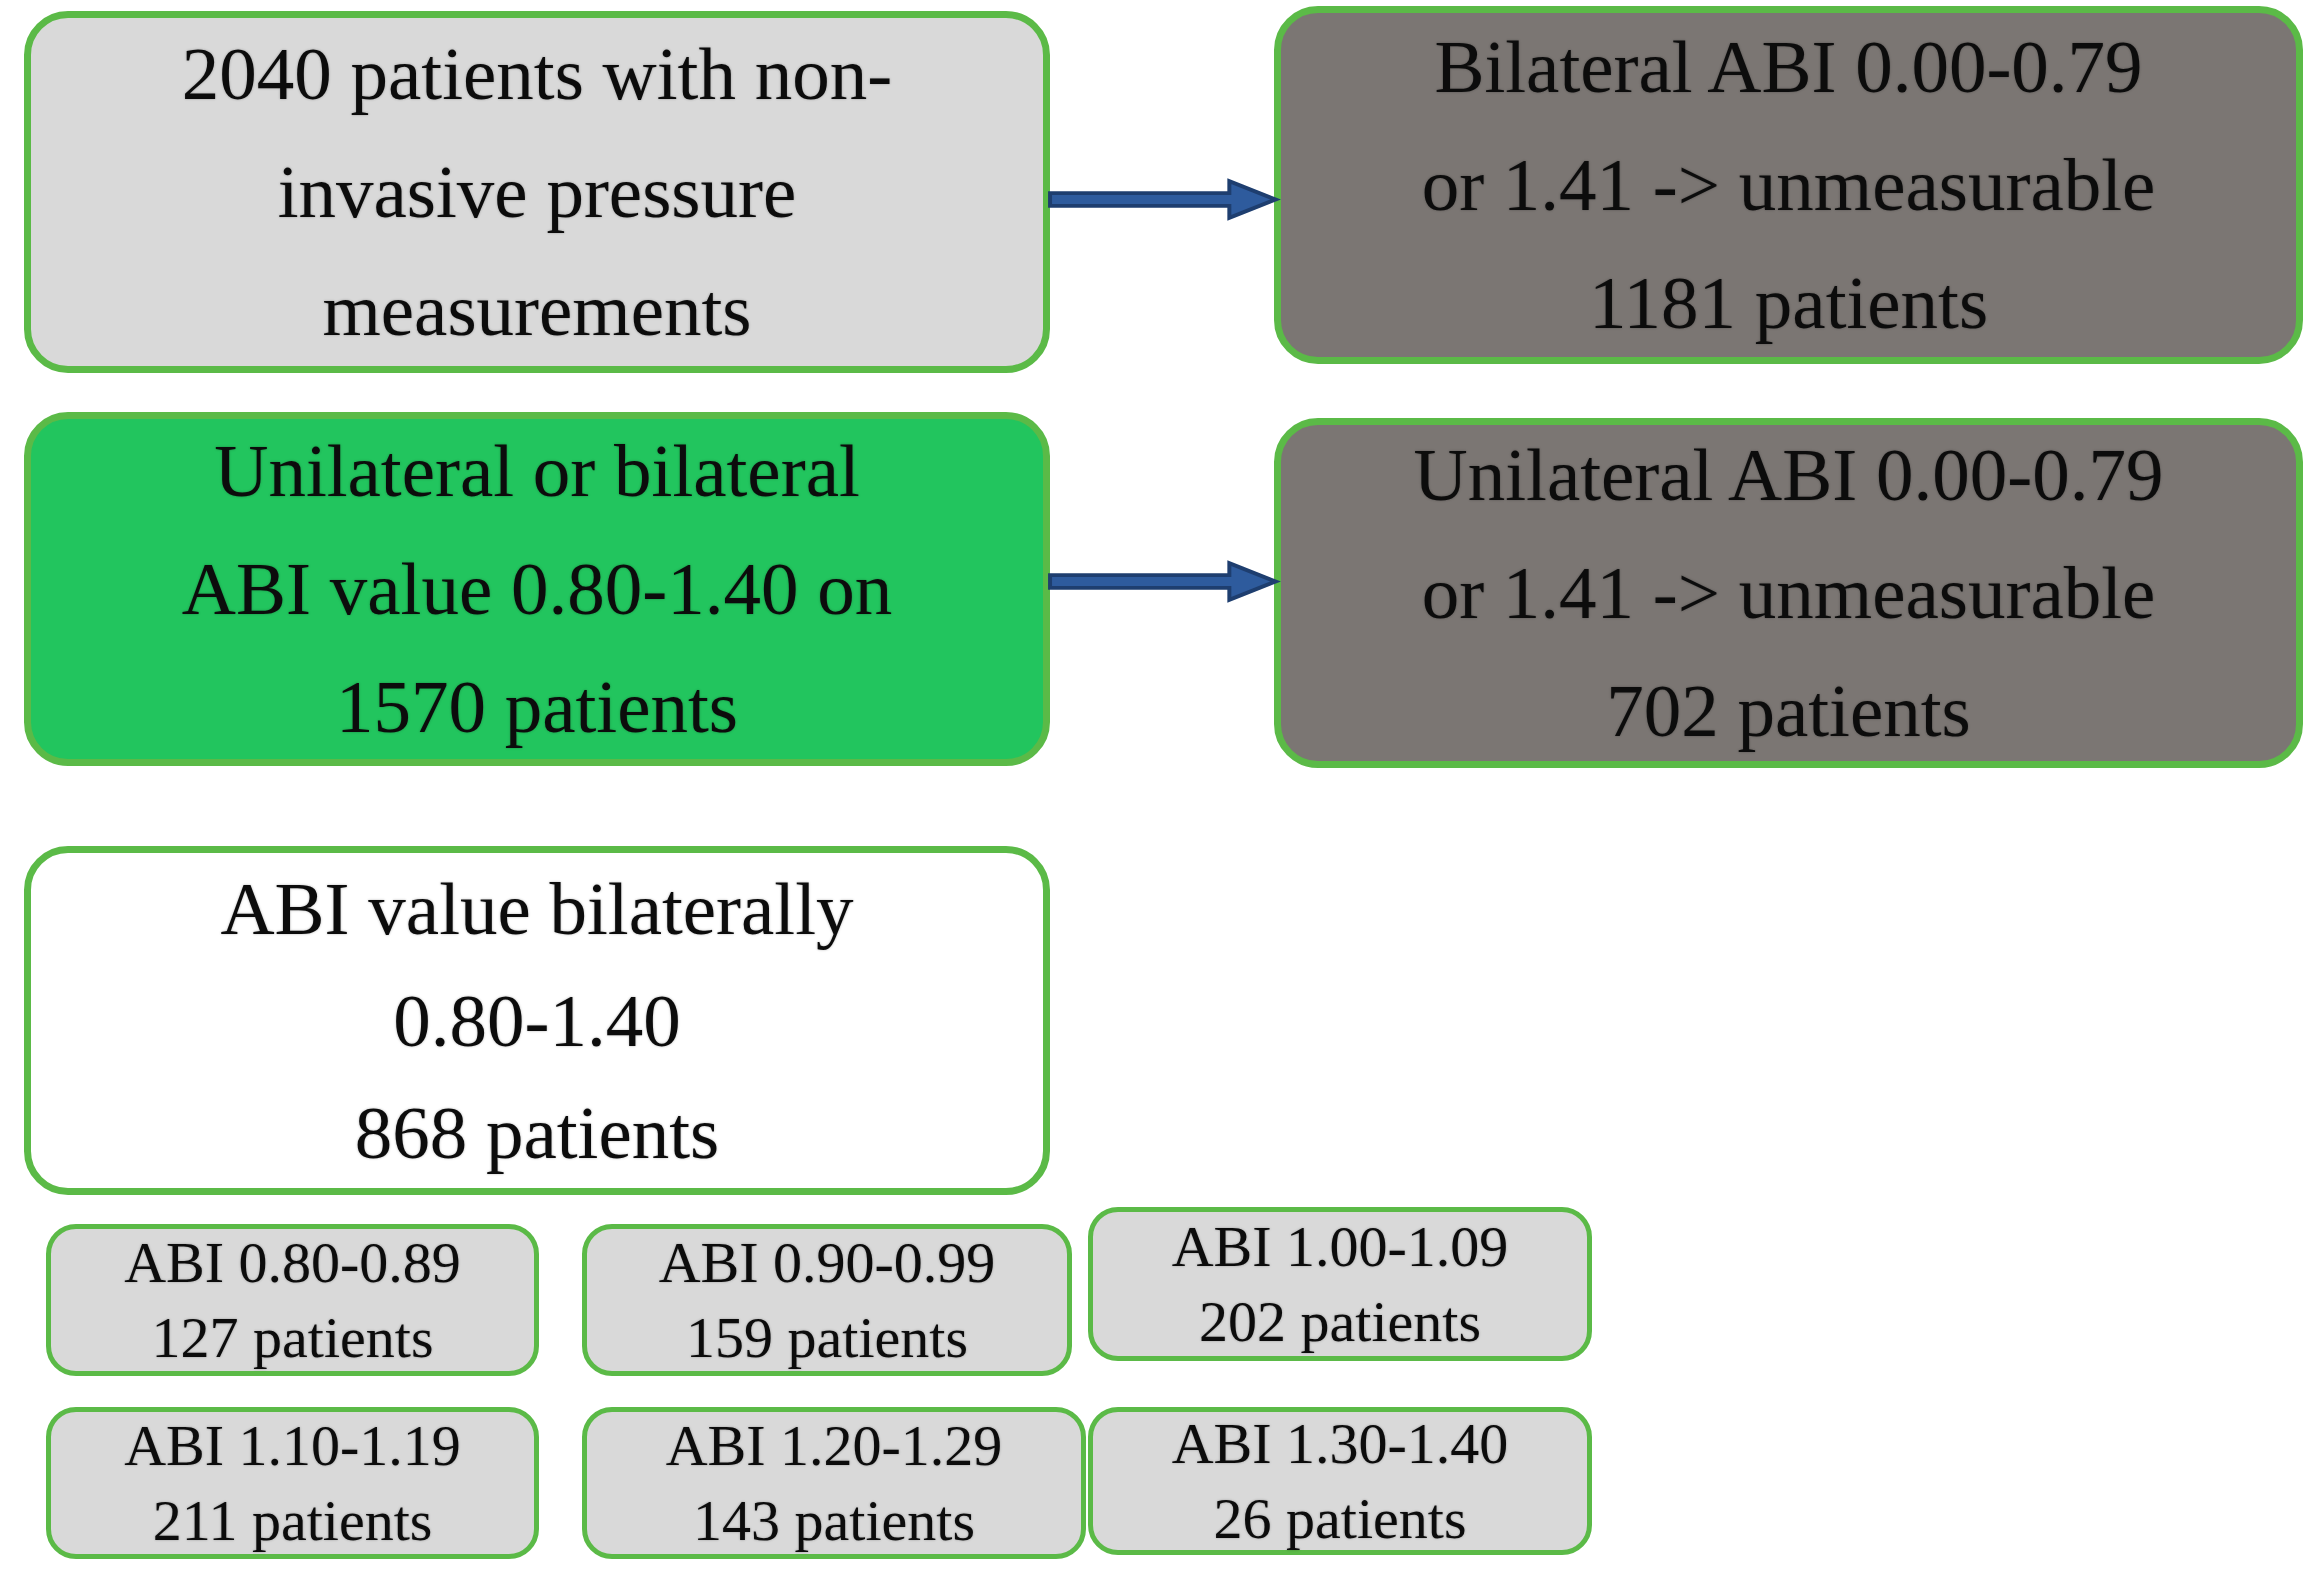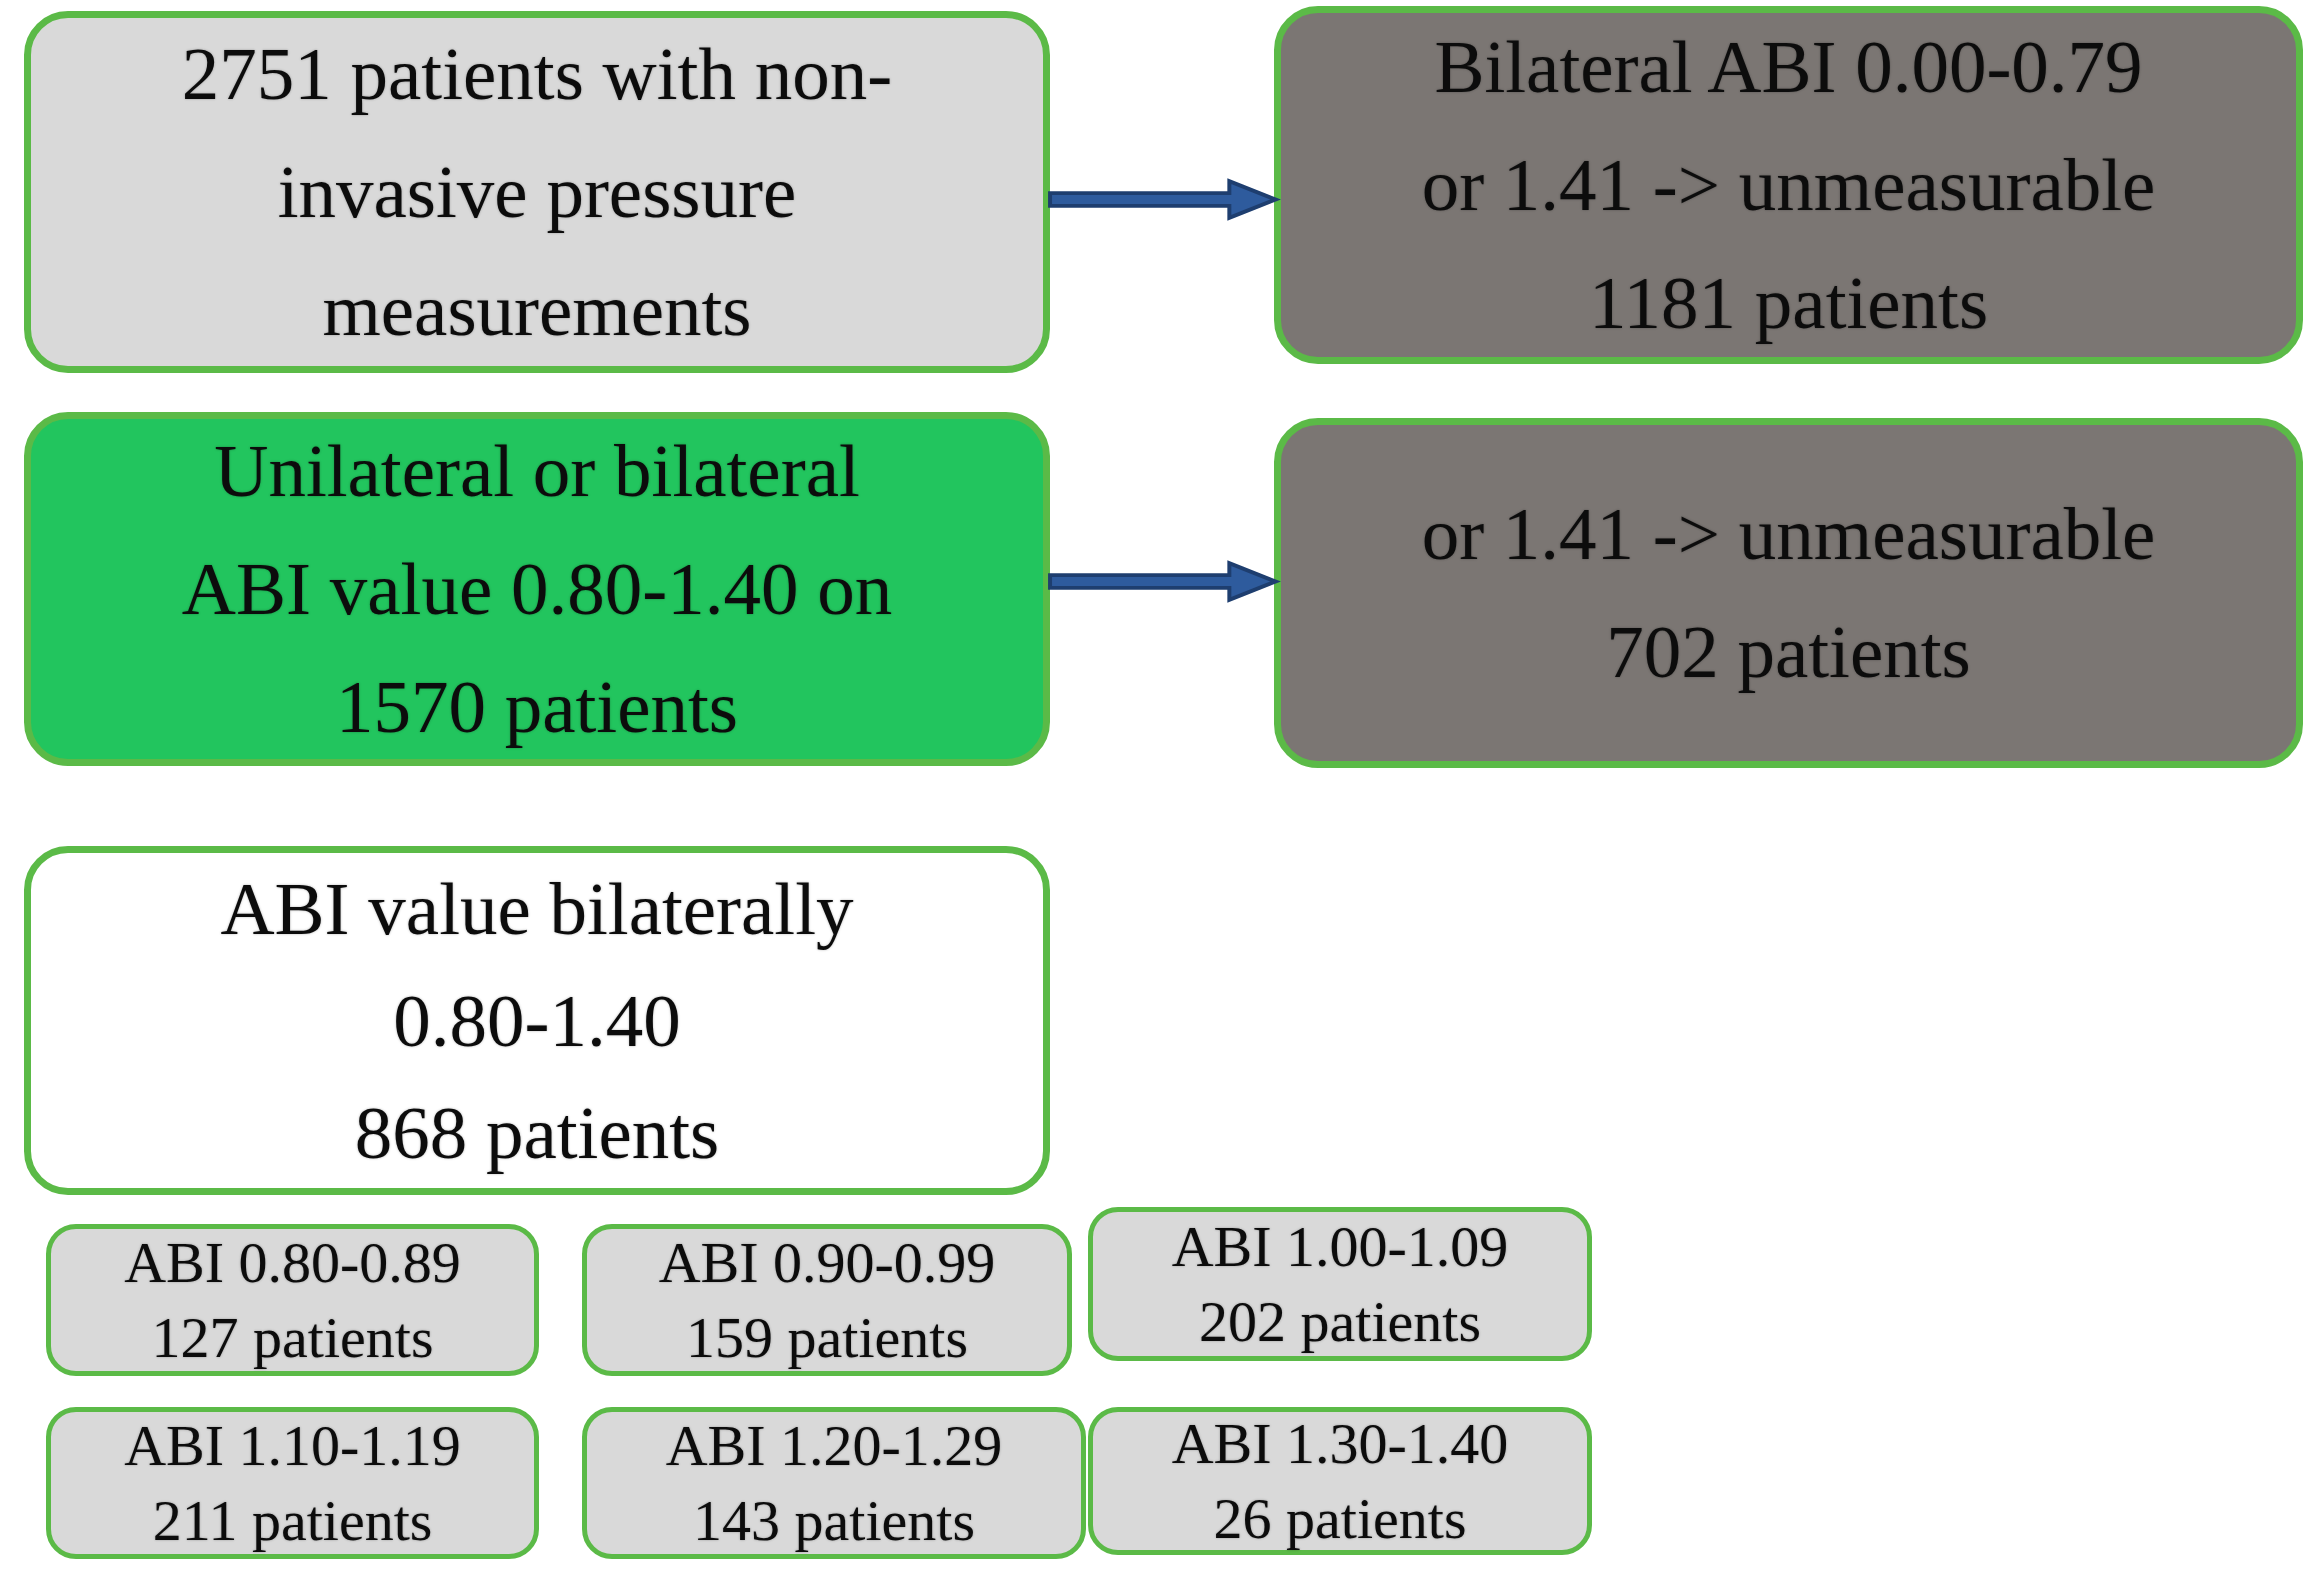--- a/index.html
+++ b/index.html
@@ -72,21 +72,21 @@
   }
   #arrow-1 { top: 174px; }
   #arrow-2 { top: 556px; }
 </style>
 </head>
 <body>
 
 <div id="stage">
 
   <div class="box big fill-gray" id="box-total">
-    <span class="line">2751 patients with non-</span>
+    <span class="line">2040 patients with non-</span>
     <span class="line">invasive pressure</span>
     <span class="line">measurements</span>
   </div>
 
   <div class="box big fill-dark" id="box-excl-bilat">
     <span class="line">Bilateral ABI 0.00-0.79</span>
     <span class="line">or 1.41 -&gt; unmeasurable</span>
     <span class="line">1181 patients</span>
   </div>
 
@@ -94,20 +94,21 @@
     <path d="M 3 24 L 228 24 L 228 9 L 286 32 L 228 55 L 228 40 L 3 40 Z" fill="#2e5b9d" stroke="#1e3e6f" stroke-width="5" stroke-linejoin="miter"></path>
   </svg>
 
   <div class="box big fill-pale" id="box-measurable">
     <span class="line">Unilateral or bilateral</span>
     <span class="line">ABI value 0.80-1.40 on</span>
     <span class="line">1570 patients</span>
   </div>
 
   <div class="box big fill-dark" id="box-excl-unilat">
+    <span class="line">Unilateral ABI 0.00-0.79</span>
     <span class="line">or 1.41 -&gt; unmeasurable</span>
     <span class="line">702 patients</span>
   </div>
 
   <svg id="arrow-2" class="arrow-svg" viewBox="0 0 292 64">
     <path d="M 3 24 L 228 24 L 228 9 L 286 32 L 228 55 L 228 40 L 3 40 Z" fill="#2e5b9d" stroke="#1e3e6f" stroke-width="5" stroke-linejoin="miter"></path>
   </svg>
 
   <div class="box big fill-white" id="box-bilateral">
     <span class="line">ABI value bilaterally</span>

